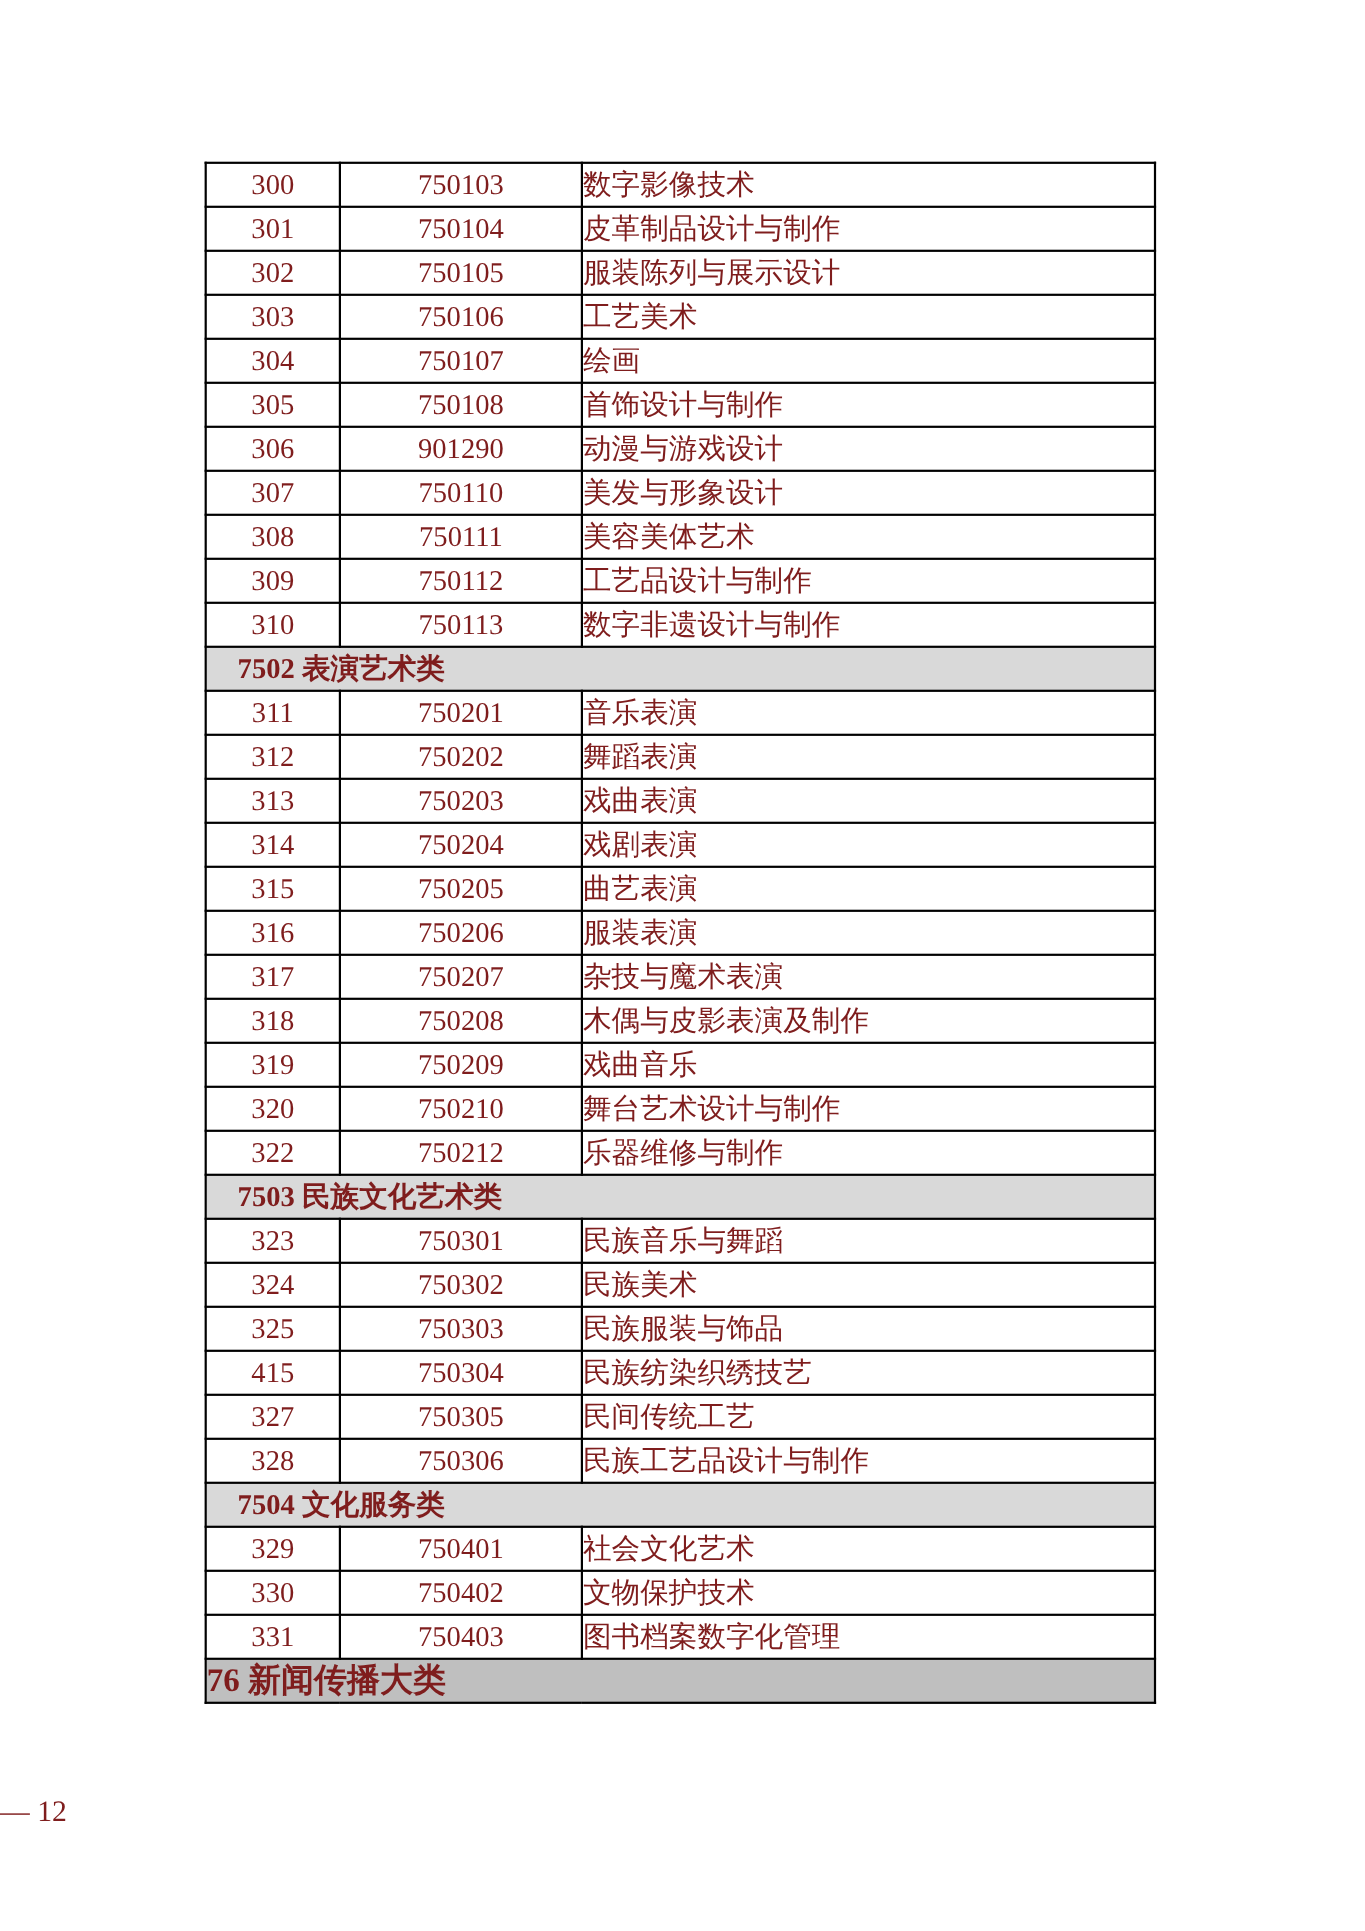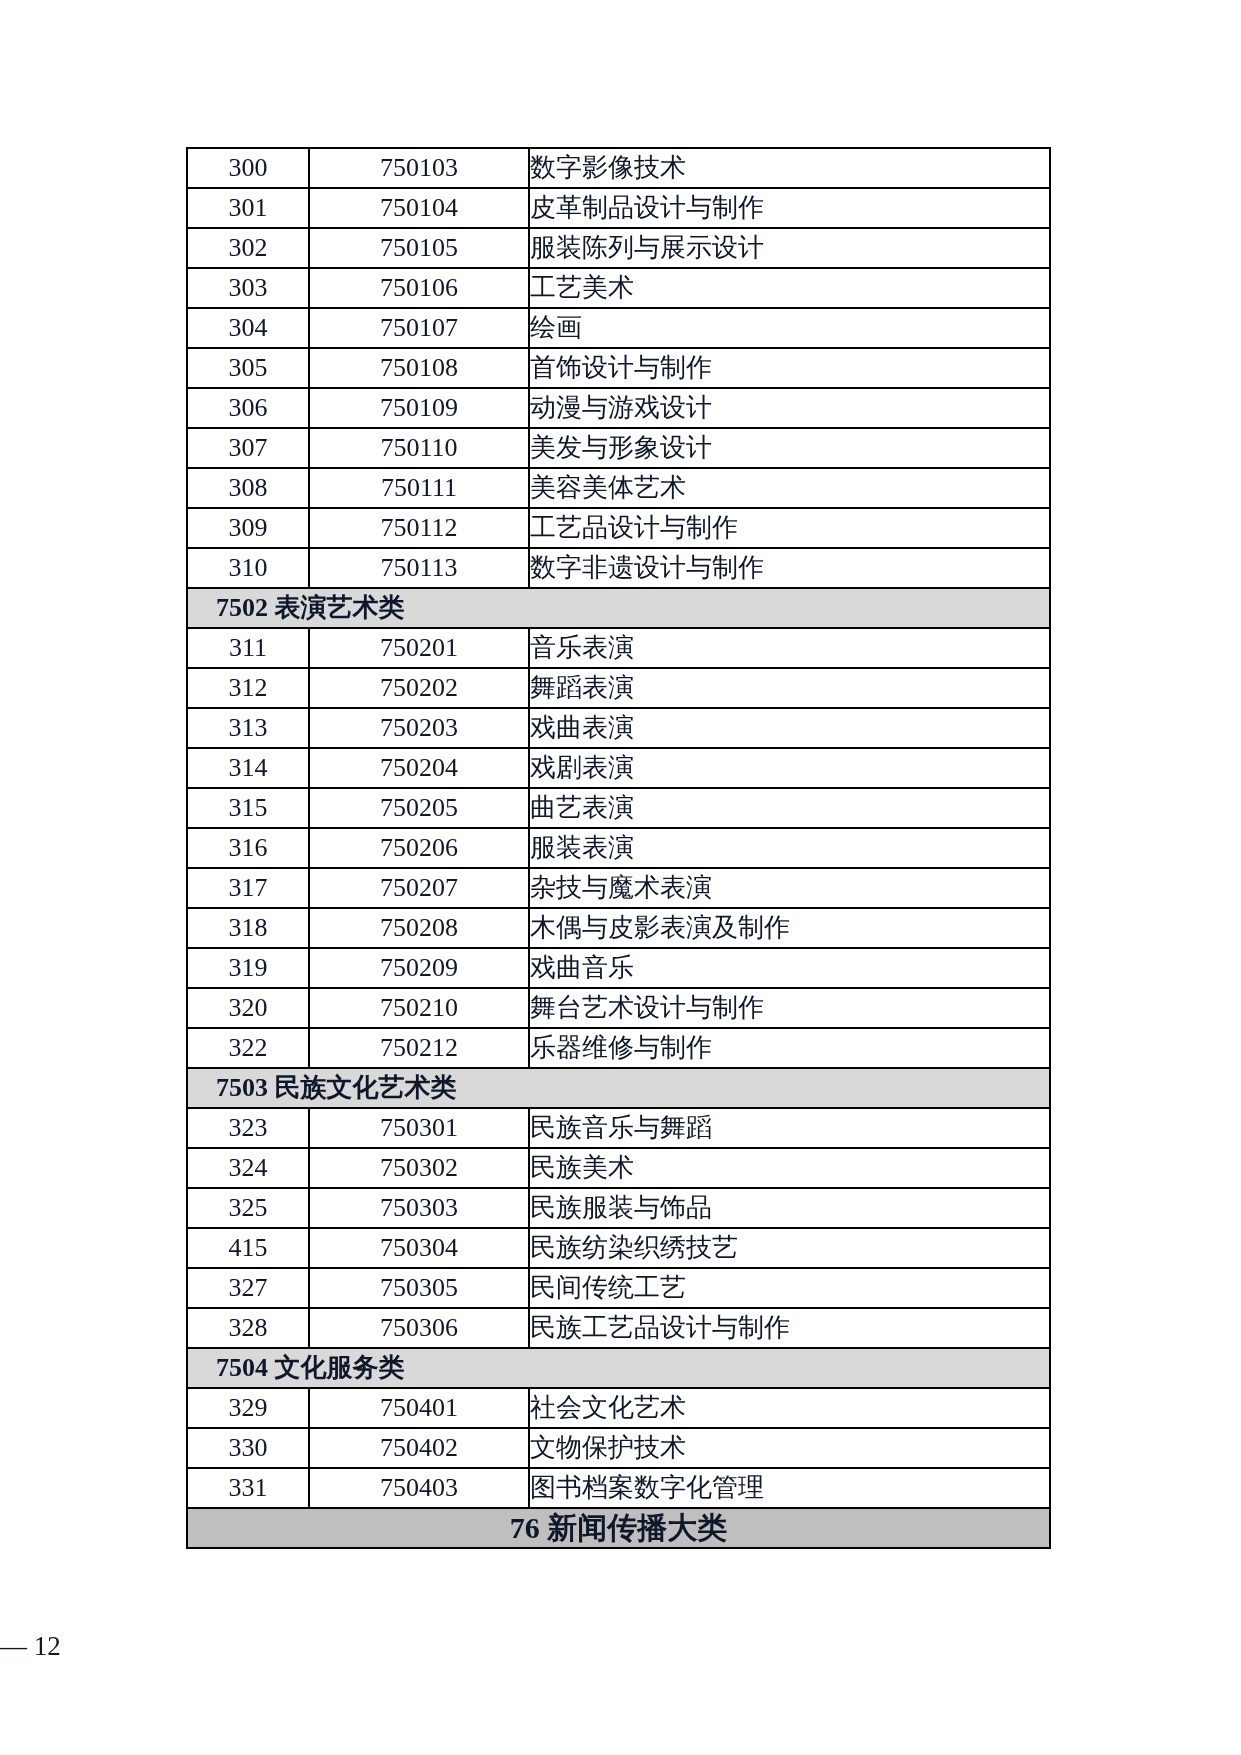--- a/index.html
+++ b/index.html
@@ -1,21 +1,21 @@
 <!DOCTYPE html>
 <html><head>
 <meta charset="utf-8">
 <style>
   html, body { margin: 0; padding: 0; background: #ffffff; }
   .page {
     position: relative;
     width: 1241px;
     height: 1755px;
     background: #ffffff;
-    color: #0f172a;
+    color: #7f1d1d;
     font-family: "Liberation Serif", "DejaVu Serif", serif;
     overflow: hidden;
   }
   table.catalog {
     position: absolute;
     left: 186px;
     top: 147px;
     width: 863px;
     border-collapse: collapse;
     table-layout: fixed;
@@ -35,21 +35,21 @@
   tr.section-row td {
     background: #d9d9d9;
     font-weight: bold;
     text-align: left;
     padding-left: 28px;
     font-size: 26px;
   }
   tr.major-row td {
     background: #bfbfbf;
     font-weight: bold;
-    text-align: center;
+    text-align: left;
     padding-left: 0;
     font-size: 30px;
   }
   .footer {
     position: absolute;
     top: 1630px;
     left: 0;
     width: 1213px;
     text-align: left;
     font-size: 27px;
@@ -92,21 +92,21 @@
           <td class="code">750107</td>
           <td class="name">绘画</td>
         </tr>
         <tr class="item-row">
           <td class="no">305</td>
           <td class="code">750108</td>
           <td class="name">首饰设计与制作</td>
         </tr>
         <tr class="item-row">
           <td class="no">306</td>
-          <td class="code">750109</td>
+          <td class="code">901290</td>
           <td class="name">动漫与游戏设计</td>
         </tr>
         <tr class="item-row">
           <td class="no">307</td>
           <td class="code">750110</td>
           <td class="name">美发与形象设计</td>
         </tr>
         <tr class="item-row">
           <td class="no">308</td>
           <td class="code">750111</td>

